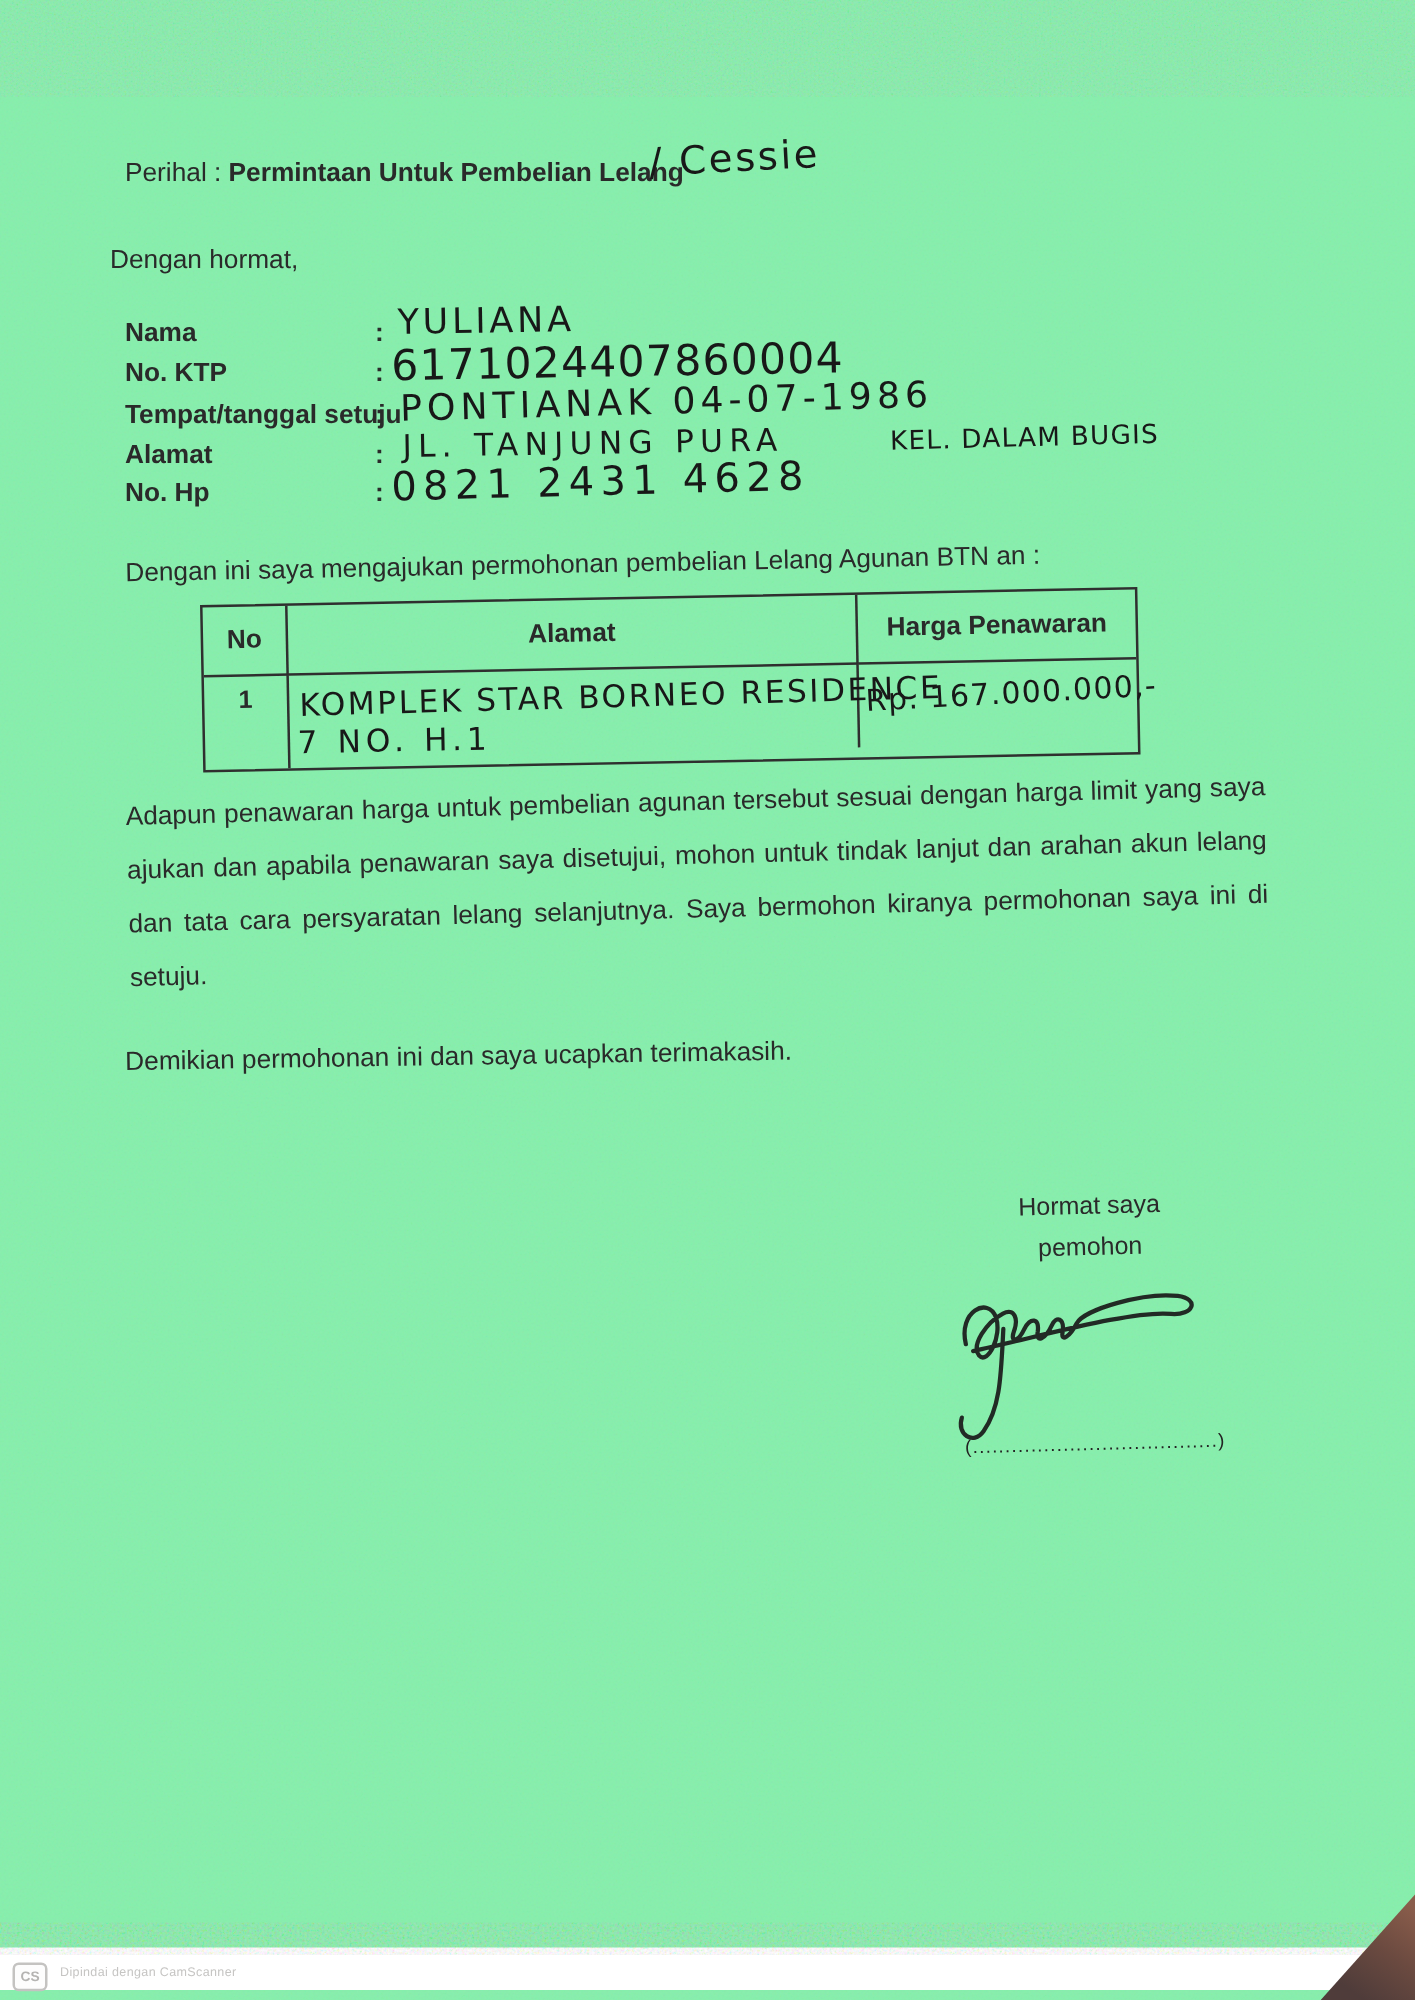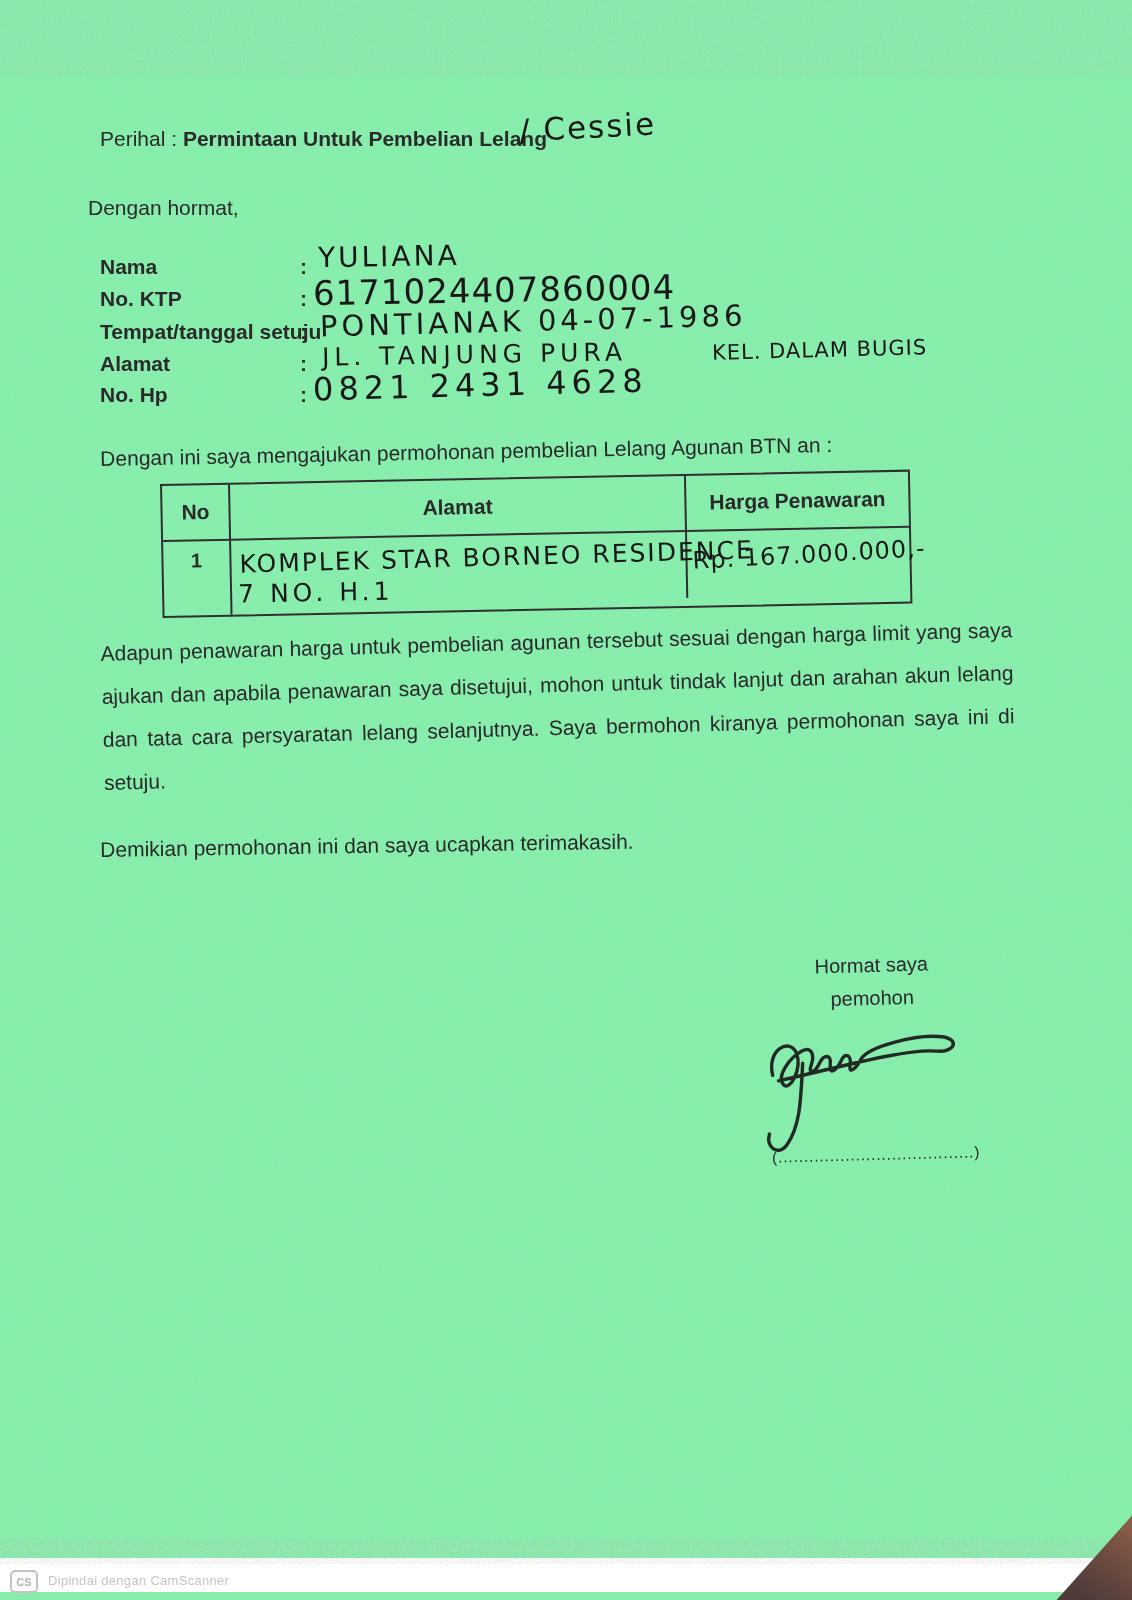--- a/index.html
+++ b/index.html
@@ -59,21 +59,21 @@
   .signblock .s1{font-size:20px;}
   .signblock .s2{font-size:20px;margin-top:10px;}
   .sig-svg{margin-top:4px;margin-left:-6px;}
   .dotline{font-size:15px;letter-spacing:1px;color:#222;margin-top:-14px;white-space:nowrap;}
   
   .footer-bar{left:0;top:1558px;width:1132px;height:34px;background:#ffffff;z-index:5;}
   .cs-badge{position:absolute;left:10px;top:12px;width:24px;height:19px;
     border:2px solid #c4c3c1;border-radius:5px;background:#fdfdfd;
     display:flex;align-items:center;justify-content:center;
     font-size:11px;font-weight:700;color:#b5b4b2;}
-  .cs-caption{position:absolute;left:48px;top:15px;font-size:13px;color:#c6c5c3;letter-spacing:0.3px;}
+  .cs-caption{position:absolute;left:48px;top:15px;font-size:10px;color:#c6c5c3;letter-spacing:0.3px;}
   
   .corner{
     left:1050px;top:1512px;width:82px;height:88px;z-index:6;
     background:linear-gradient(215deg,#8a5d4b 10%,#6b4a40 45%,#4f3c3a 80%);
     clip-path:polygon(100% 4%,100% 100%,8% 100%);
   }
   .noise-svg{position:absolute;left:0;top:0;z-index:1;pointer-events:none;}
   .noise-band{position:absolute;left:0;top:1538px;z-index:6;pointer-events:none;opacity:.9;}
   .content{position:absolute;inset:0;z-index:2;}
 </style>

